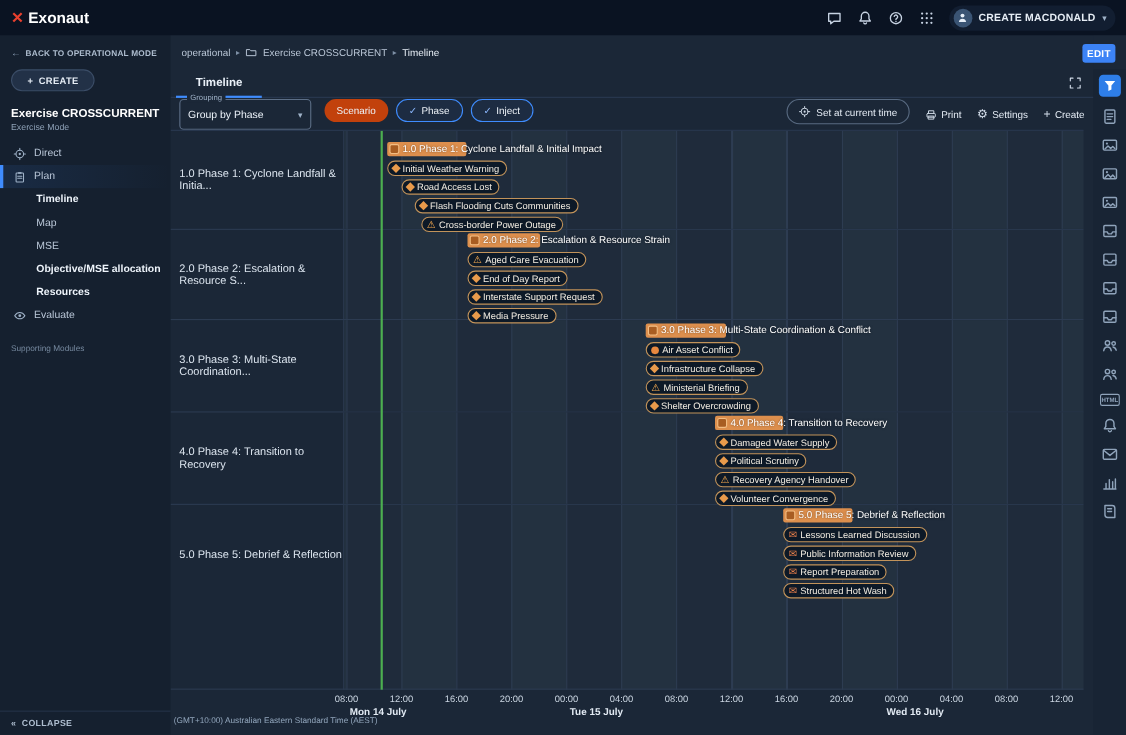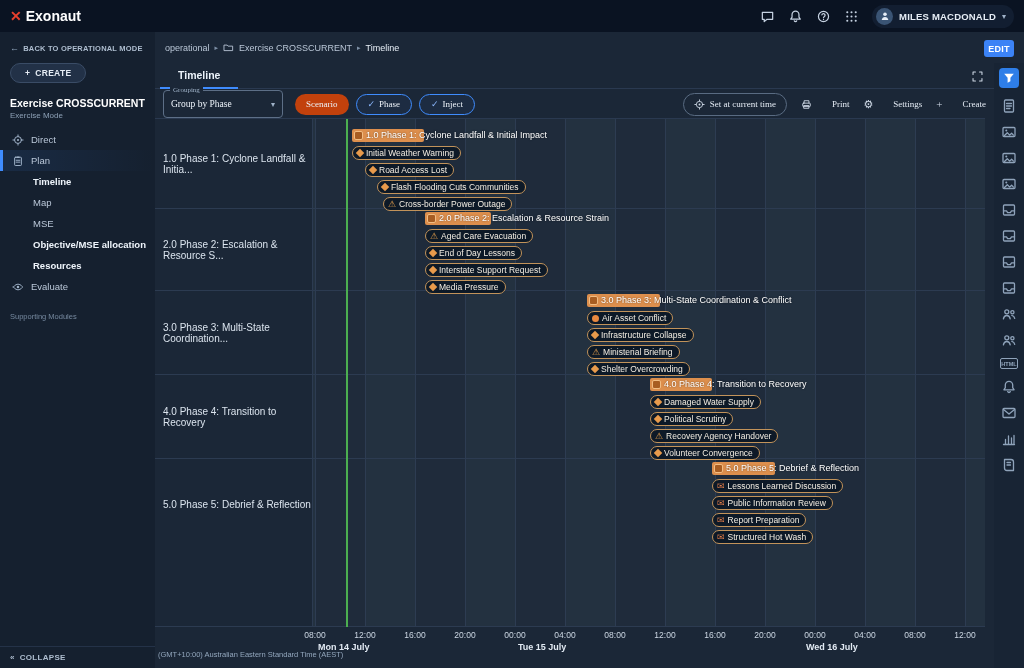--- a/index.html
+++ b/index.html
@@ -45,33 +45,33 @@
 .bc-folder svg{width:100%;height:100%;}
 .bc-item{cursor:pointer;}
 .bc-item.cur{color:#e7eef6;}
 .edit-btn{position:absolute;left:984px;top:40px;width:30px;height:17px;background:#3c83f6;border-radius:3px;color:#fff;font-size:9px;font-weight:bold;display:flex;align-items:center;justify-content:center;letter-spacing:.3px;z-index:30;cursor:pointer;}
 .tabrow{position:absolute;left:0;top:30px;width:839px;height:27px;border-bottom:1px solid #2a3950;}
 .tab{position:absolute;left:5px;top:0;height:27px;display:flex;align-items:center;padding:0 18px;font-size:10.5px;font-weight:bold;color:#eaf1f9;border-bottom:2px solid #3f8cfe;cursor:pointer;}
 .fullscreen-ic{position:absolute;right:10px;top:7px;width:13px;height:13px;color:#cfd9e6;cursor:pointer;}
 .fullscreen-ic svg{width:100%;height:100%;}
 
 
-.toolbar{position:absolute;left:0;top:58px;width:839px;height:28px;display:flex;align-items:center;padding:12px 8px;font-family:Liberation Serif, serif;}
+.toolbar{position:absolute;left:0;top:58px;width:839px;height:28px;display:flex;padding:0 8px;}
 .group-select{position:relative;width:120px;height:28px;border:1px solid #5d6f87;border-radius:4px;display:flex;align-items:center;padding:0 7px;gap:4px;cursor:pointer;}
 .group-label{position:absolute;left:6px;top:-5px;font-size:7px;color:#9fb2c8;background:#1b2737;padding:0 3px;}
 .group-value{font-size:9.5px;color:#eef4fb;white-space:nowrap;}
 .group-caret{margin-left:auto;font-size:8px;color:#9fb2c8;}
 .chips{display:flex;gap:7px;margin-left:12px;}
 .chip{height:21px;border-radius:11px;display:inline-flex;align-items:center;gap:4px;padding:0 11px;font-size:9px;color:#edf2f8;cursor:pointer;}
 .chip-neutral{background:#c2410c;}
 .chip-on{border:1px solid #3f8cfe;background:rgba(63,140,254,.06);}
 .chk{color:#8cb8ff;font-size:9px;}
 .tb-spacer{flex:1;}
 .settime-btn{display:flex;align-items:center;gap:5px;height:23px;border:1px solid #59struck;border:1px solid #596b82;border-radius:12px;padding:0 10px;font-size:9px;color:#e4ebf4;}
-.txt-btn{display:flex;align-items:center;gap:20px;margin-left:14px;font-size:9px;color:#e4ebf4;}
+.txt-btn{display:flex;align-items:center;gap:4px;margin-left:14px;font-size:9px;color:#e4ebf4;}
 .ticon{width:11px;height:11px;color:#cfd9e6;display:inline-block;}
 .ticon svg{width:100%;height:100%;}
 .glyph{font-size:11px;color:#cfd9e6;line-height:1;}
 
 
 .rows{position:relative;position:absolute;left:0;top:86px;width:830px;border-top:1px solid #2a3950;}
 .trow{display:flex;border-bottom:1px solid #2c3b51;}
 .trow.last{border-bottom:none;}
 .trow-label{flex:0 0 158px;border-right:1px solid #2c3b51;}
 .trow-label-inner{display:flex;align-items:center;padding-left:8px;font-size:10px;color:#dbe4ee;}
@@ -135,21 +135,21 @@
               <circle cx="12.5" cy="12.5" r="1.1"></circle>
             </g>
           </svg></span>
       <div class="user-chip">
         <span class="avatar" id="ic-person">
             <svg viewBox="0 0 16 16" fill="none" stroke="currentColor" stroke-width="1.3" stroke-linecap="round" stroke-linejoin="round">
               <circle cx="8" cy="5.6" r="2.4" fill="currentColor" stroke="none"></circle>
               <path d="M3.6 13.2c.5-2.6 2-3.9 4.4-3.9s3.9 1.3 4.4 3.9z" fill="currentColor" stroke="none"></path>
             </svg>
           </span>
-        <span class="user-name">MILES MACDONALD</span>
+        <span class="user-name">CREATE MACDONALD</span>
         <span class="user-caret">▾</span>
       </div>
     </div>
   </header>
 
   <aside class="sidebar">
     <div class="back-link">
       <span class="back-arrow">←</span>
       <span>BACK TO OPERATIONAL MODE</span>
     </div>
@@ -310,21 +310,21 @@
             <div class="pbar" style="left: 112px; width: 66px; top: 3px;">
               <span class="pbar-ic"></span>
               <span class="pbar-label">2.0 Phase 2: Escalation &amp; Resource Strain</span>
             </div>
             <div class="inj" style="left: 112px; top: 20px;">
               <span class="inj-ic inj-warning">⚠</span>
               <span>Aged Care Evacuation</span>
             </div>
             <div class="inj" style="left: 112px; top: 37px;">
               <span class="inj-ic inj-diamond"></span>
-              <span>End of Day Lessons</span>
+              <span>End of Day Report</span>
             </div>
             <div class="inj" style="left: 112px; top: 54px;">
               <span class="inj-ic inj-diamond"></span>
               <span>Interstate Support Request</span>
             </div>
             <div class="inj" style="left: 112px; top: 71px;">
               <span class="inj-ic inj-diamond"></span>
               <span>Media Pressure</span>
             </div>
           </div>

